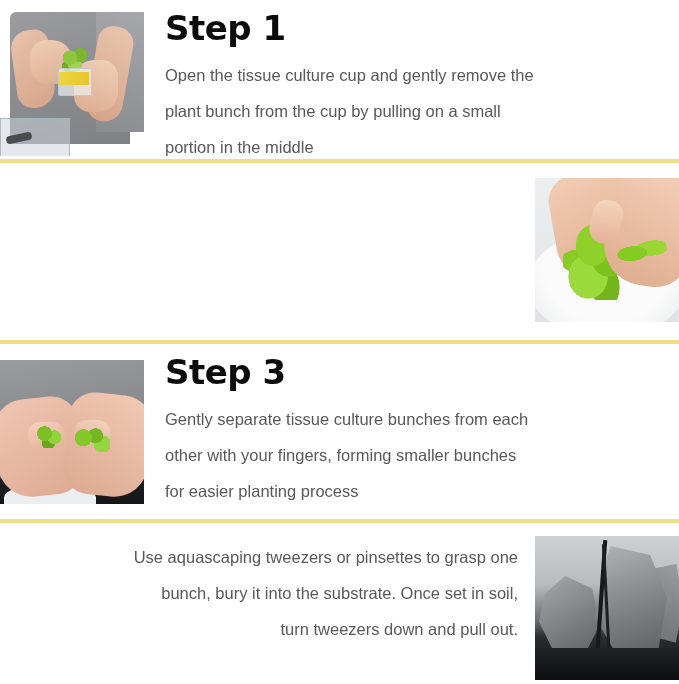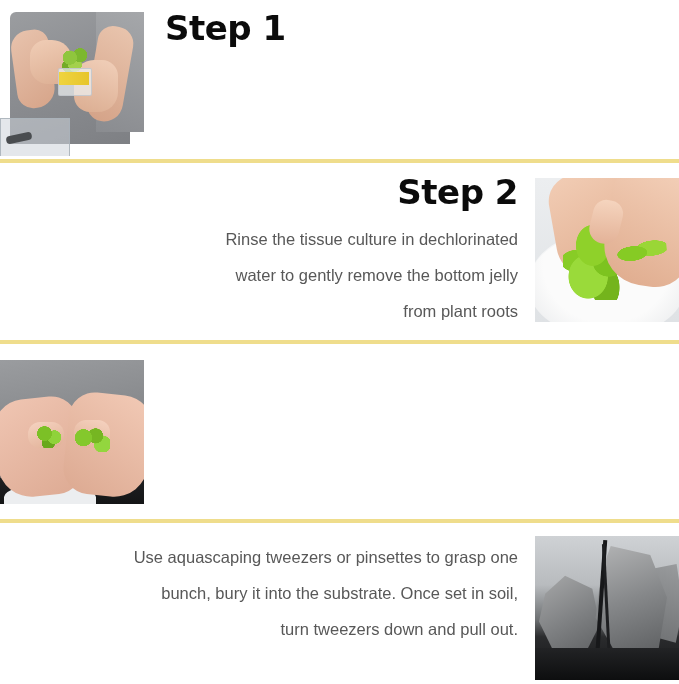--- a/index.html
+++ b/index.html
@@ -231,66 +231,69 @@
         <div class="s1-plant"></div>
         <div class="s1-cup"></div>
         <div class="s1-label"></div>
         <div class="s1-tank"></div>
         <div class="s1-tube"></div>
       </div>
     </div>
 
     <div class="text-block tb-1">
       <p class="step-title">Step 1</p>
+      <p class="step-desc">Open the tissue culture cup and gently remove the
+plant bunch from the cup by pulling on a small
+portion in the middle</p>
     </div>
 
   </div>
 
   <div class="divider div-1"></div>
 
   <div class="step-row row-2"></div>
 
   <div class="photo photo-right p2">
     <div class="scene">
       <div class="s2-bg"></div>
       <div class="s2-bowl"></div>
       <div class="s2-handA"></div>
       <div class="s2-moss"></div>
       <div class="s2-handB"></div>
       <div class="s2-thumb"></div>
       <div class="s2-moss2"></div>
     </div>
   </div>
 
-  <div class="text-block tb-2">
-    <p class="step-title">Step 2</p>
-    <p class="step-desc">Rinse the tissue culture in dechlorinated
-water to gently remove the bottom jelly
-from plant roots</p>
-  </div>
 
   <div class="divider div-2"></div>
 
   <div class="step-row row-3"></div>
 
   <div class="photo photo-left p3">
     <div class="scene">
       <div class="s3-bg"></div>
       <div class="s3-cloth"></div>
       <div class="s3-table"></div>
       <div class="s3-plate"></div>
       <div class="s3-handL"></div>
       <div class="s3-handR"></div>
       <div class="s3-fingL"></div>
       <div class="s3-fingR"></div>
       <div class="s3-m1"></div>
       <div class="s3-m2"></div>
     </div>
   </div>
 
+  <div class="text-block tb-3">
+    <p class="step-title">Step 3</p>
+    <p class="step-desc">Gently separate tissue culture bunches from each
+other with your fingers, forming smaller bunches
+for easier planting process</p>
+  </div>
 
   <div class="divider div-3"></div>
 
   <div class="step-row row-4"></div>
 
   <div class="photo photo-right p4">
     <div class="scene">
       <div class="s4-bg"></div>
       <div class="s4-rock1"></div>
       <div class="s4-rock3"></div>

